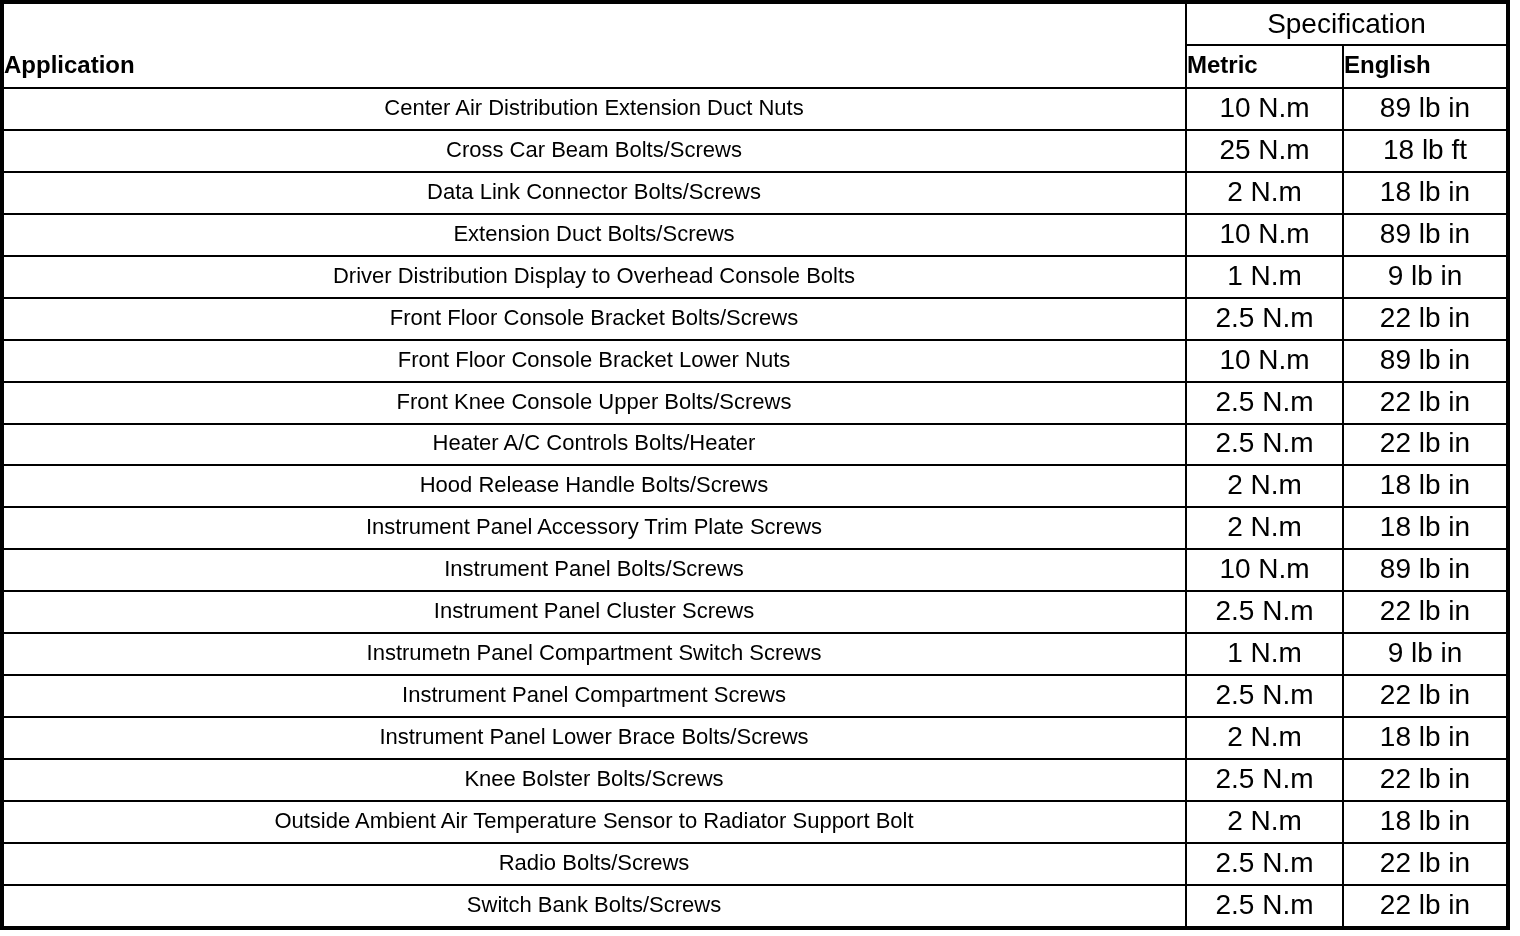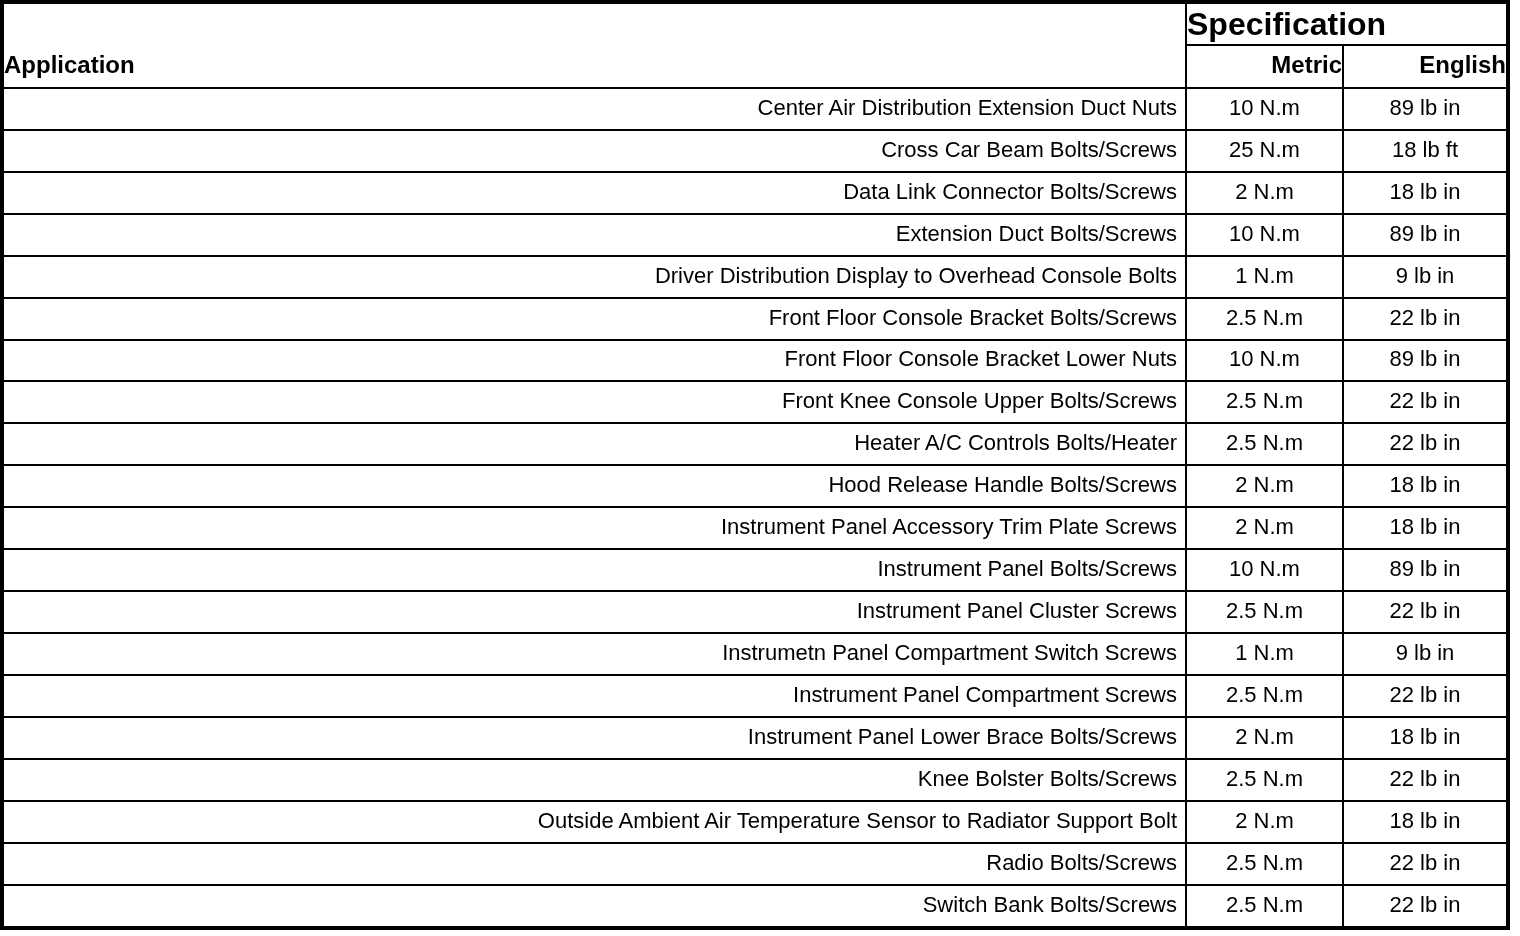--- a/index.html
+++ b/index.html
@@ -39,42 +39,42 @@
   thead tr { height: 43px; }
   th.app-header {
     font-weight: bold;
     font-size: 24px;
     text-align: left;
     vertical-align: bottom;
     padding: 0 0 8px 0;
     border-bottom: 4px solid #000000;
   }
   th.spec-header {
-    font-weight: bold;
-    font-size: 32px;
-    text-align: left;
+    font-weight: normal;
+    font-size: 28px;
+    text-align: center;
     vertical-align: middle;
     padding: 0;
   }
   th.sub-header {
     font-weight: bold;
     font-size: 24px;
-    text-align: right;
+    text-align: left;
     vertical-align: middle;
     padding: 0 0 4px 0;
     border-bottom: 4px solid #000000;
   }
   td.app-cell {
     font-size: 22px;
-    text-align: right;
+    text-align: center;
     vertical-align: middle;
     padding: 0 8px 2px 7px;
   }
   td.num-cell {
-    font-size: 22px;
+    font-size: 28px;
     text-align: center;
     vertical-align: middle;
     padding: 0 0 2px 0;
   }
 </style>
 </head>
 <body>
 
 <div class="page">
   <table class="spec-table">

